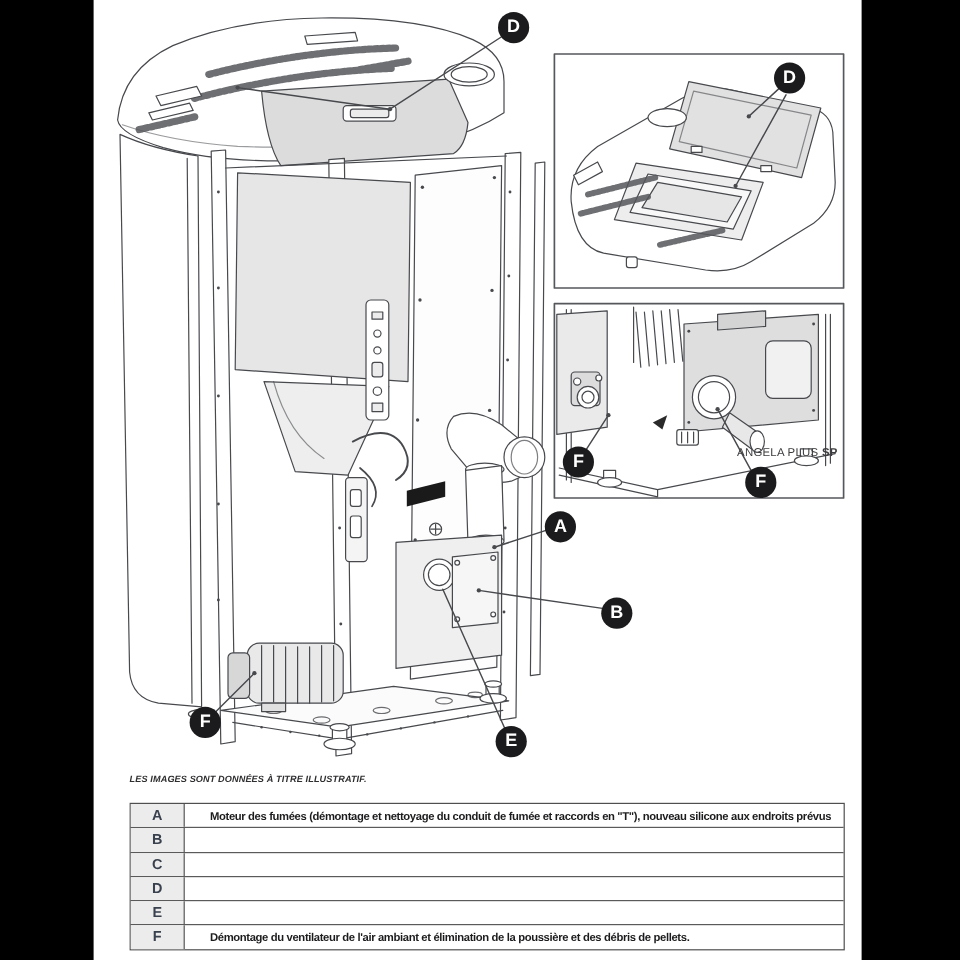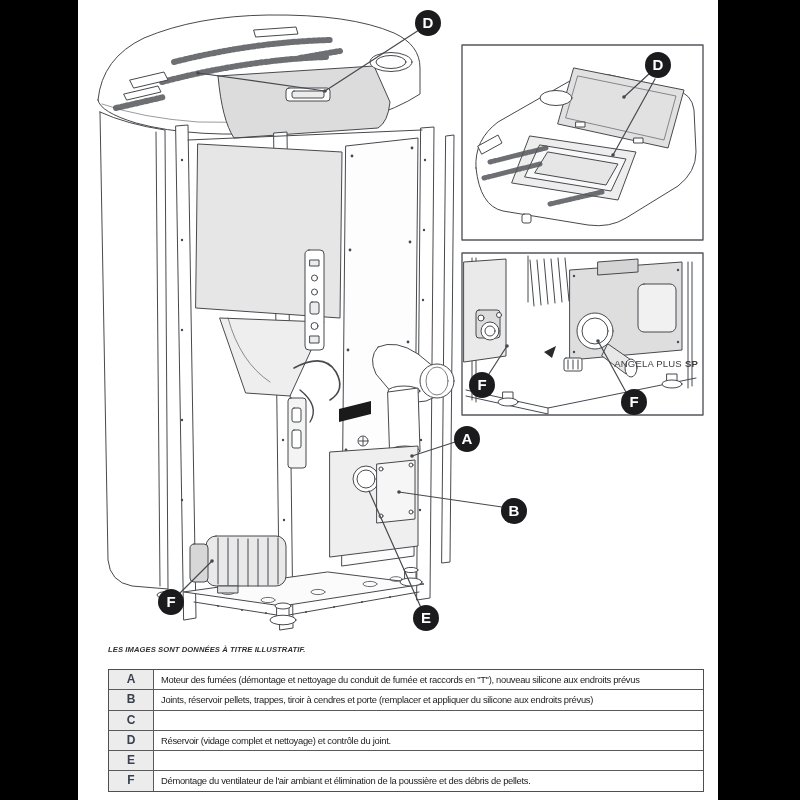--- a/index.html
+++ b/index.html
@@ -2,33 +2,33 @@
 <html><head>
 <meta charset="utf-8">
 <style>
   html,body{margin:0;padding:0;width:800px;height:800px;background:#000;overflow:hidden;
     font-family:"Liberation Sans", sans-serif;}
   .page{position:absolute;left:78px;top:0;width:640px;height:800px;background:#ffffff;}
   .art{position:absolute;left:0;top:0;}
   .callout{position:absolute;width:26px;height:26px;border-radius:50%;background:#1b1b1d;
     color:#fff;font-weight:bold;font-size:15px;line-height:26px;text-align:center;
     transform:translate(-50%,-50%);letter-spacing:0;}
-  .model-label{position:absolute;left:470px;top:358px;width:150px;text-align:right;
+  .model-label{position:absolute;left:470px;top:372px;width:150px;text-align:right;
     font-size:9.5px;color:#3c3c3e;letter-spacing:.2px;}
   .model-label b{margin-left:3px;}
   .note{position:absolute;left:30px;top:645px;font-size:7.6px;font-weight:bold;font-style:italic;
     color:#2e2e30;letter-spacing:.1px;}
   .mtable{position:absolute;left:30px;top:669px;width:594px;border:1.5px solid #4f4f51;
     background:#fff;}
   .trow{display:flex;height:19.3px;border-bottom:1px solid #5a5a5c;}
   .trow:last-child{border-bottom:none;}
   .tkey{width:44px;background:#ececec;border-right:1px solid #5a5a5c;font-weight:bold;
     font-size:12px;color:#39414e;text-align:center;line-height:19.3px;flex:none;}
-  .tdesc{flex:1;font-size:9.4px;font-weight:normal;color:#1c1c1e;line-height:19.3px;
-    padding:0 7px;letter-spacing:-0.3px;white-space:nowrap;overflow:hidden;}
+  .tdesc{flex:1;font-size:9.4px;font-weight:bold;color:#1c1c1e;line-height:19.3px;
+    padding:0 21px;letter-spacing:-0.3px;white-space:nowrap;overflow:hidden;}
 </style>
 </head>
 <body>
 
 <div class="page">
 
   <svg class="art" width="640" height="800" viewBox="0 0 640 800" stroke="#47494d" fill="none" stroke-width="1" stroke-linejoin="round" stroke-linecap="round">
 
     <g>
 
@@ -268,28 +268,26 @@
 
   <div class="note">LES IMAGES SONT DONNÉES À TITRE ILLUSTRATIF.</div>
 
   <div class="mtable">
     <div class="trow">
       <div class="tkey">A</div>
       <div class="tdesc">Moteur des fumées (démontage et nettoyage du conduit de fumée et raccords en "T"), nouveau silicone aux endroits prévus</div>
     </div>
     <div class="trow">
       <div class="tkey">B</div>
-      <div class="tdesc">Joints, réservoir pellets, trappes, tiroir à cendres et porte (remplacer et appliquer du silicone aux endroits prévus)</div>
     </div>
     <div class="trow">
       <div class="tkey">C</div>
     </div>
     <div class="trow">
       <div class="tkey">D</div>
-      <div class="tdesc">Réservoir (vidage complet et nettoyage) et contrôle du joint.</div>
     </div>
     <div class="trow">
       <div class="tkey">E</div>
     </div>
     <div class="trow">
       <div class="tkey">F</div>
       <div class="tdesc">Démontage du ventilateur de l'air ambiant et élimination de la poussière et des débris de pellets.</div>
     </div>
   </div>
 </div>

